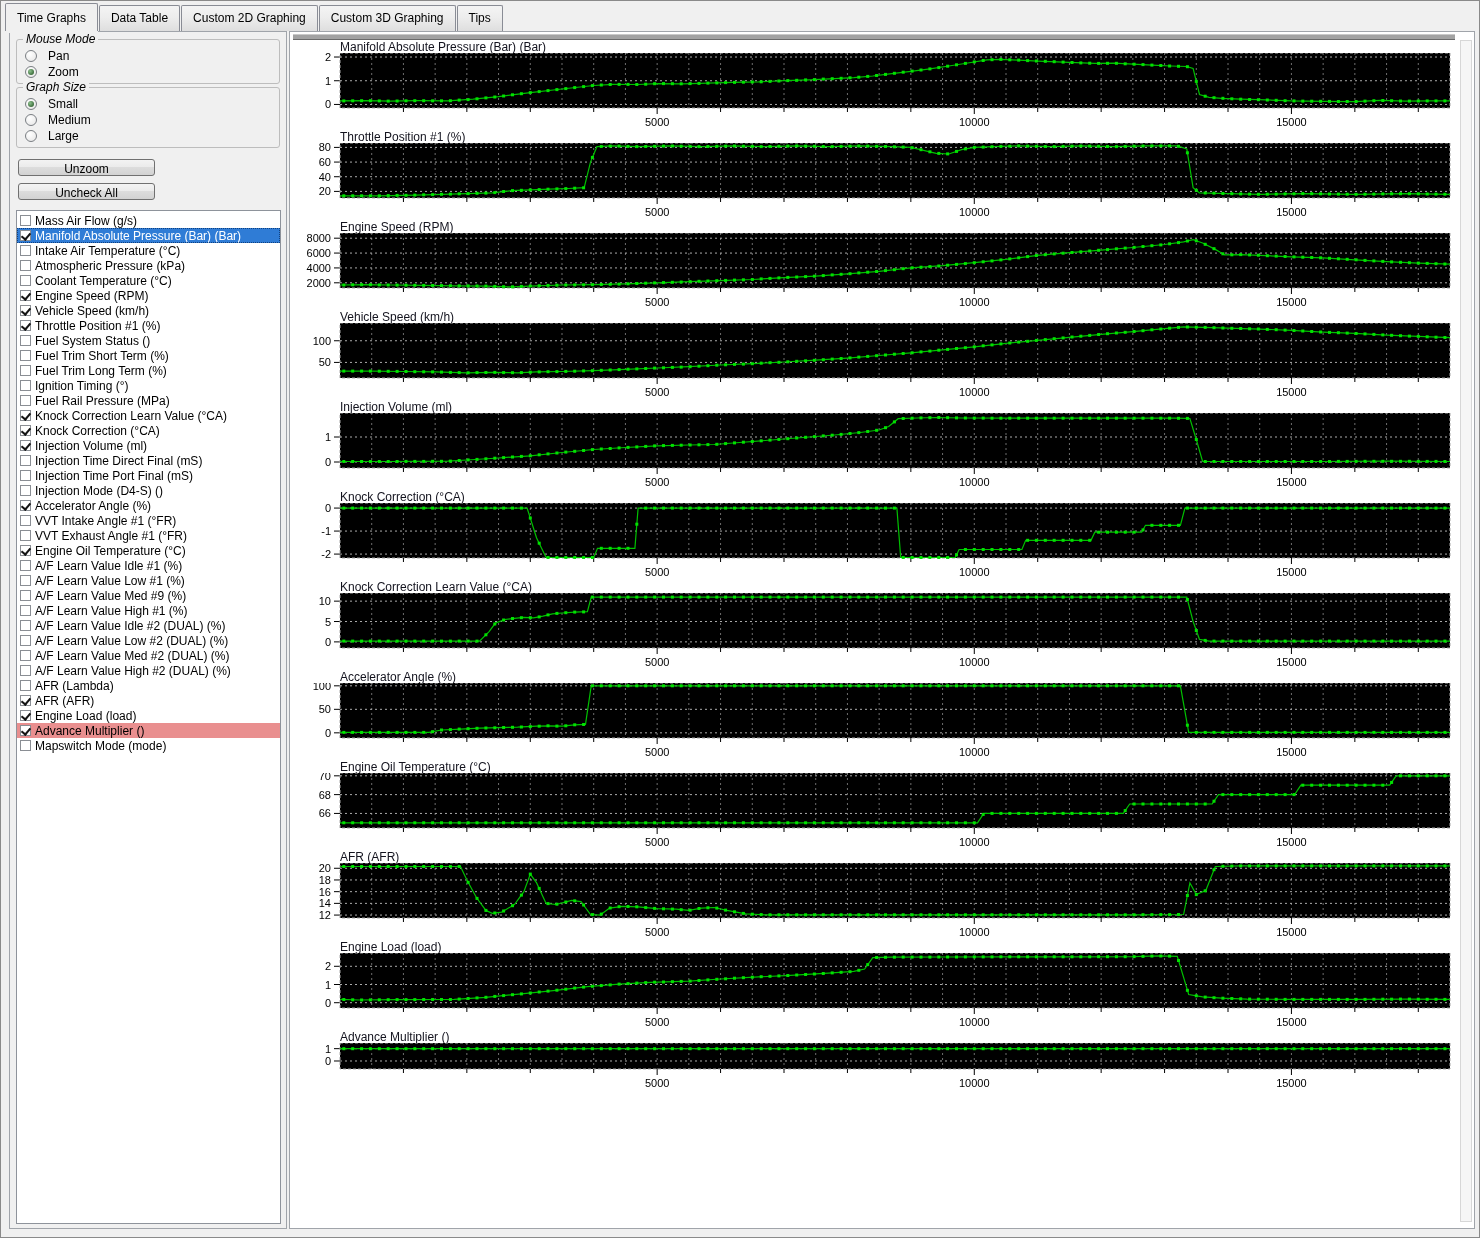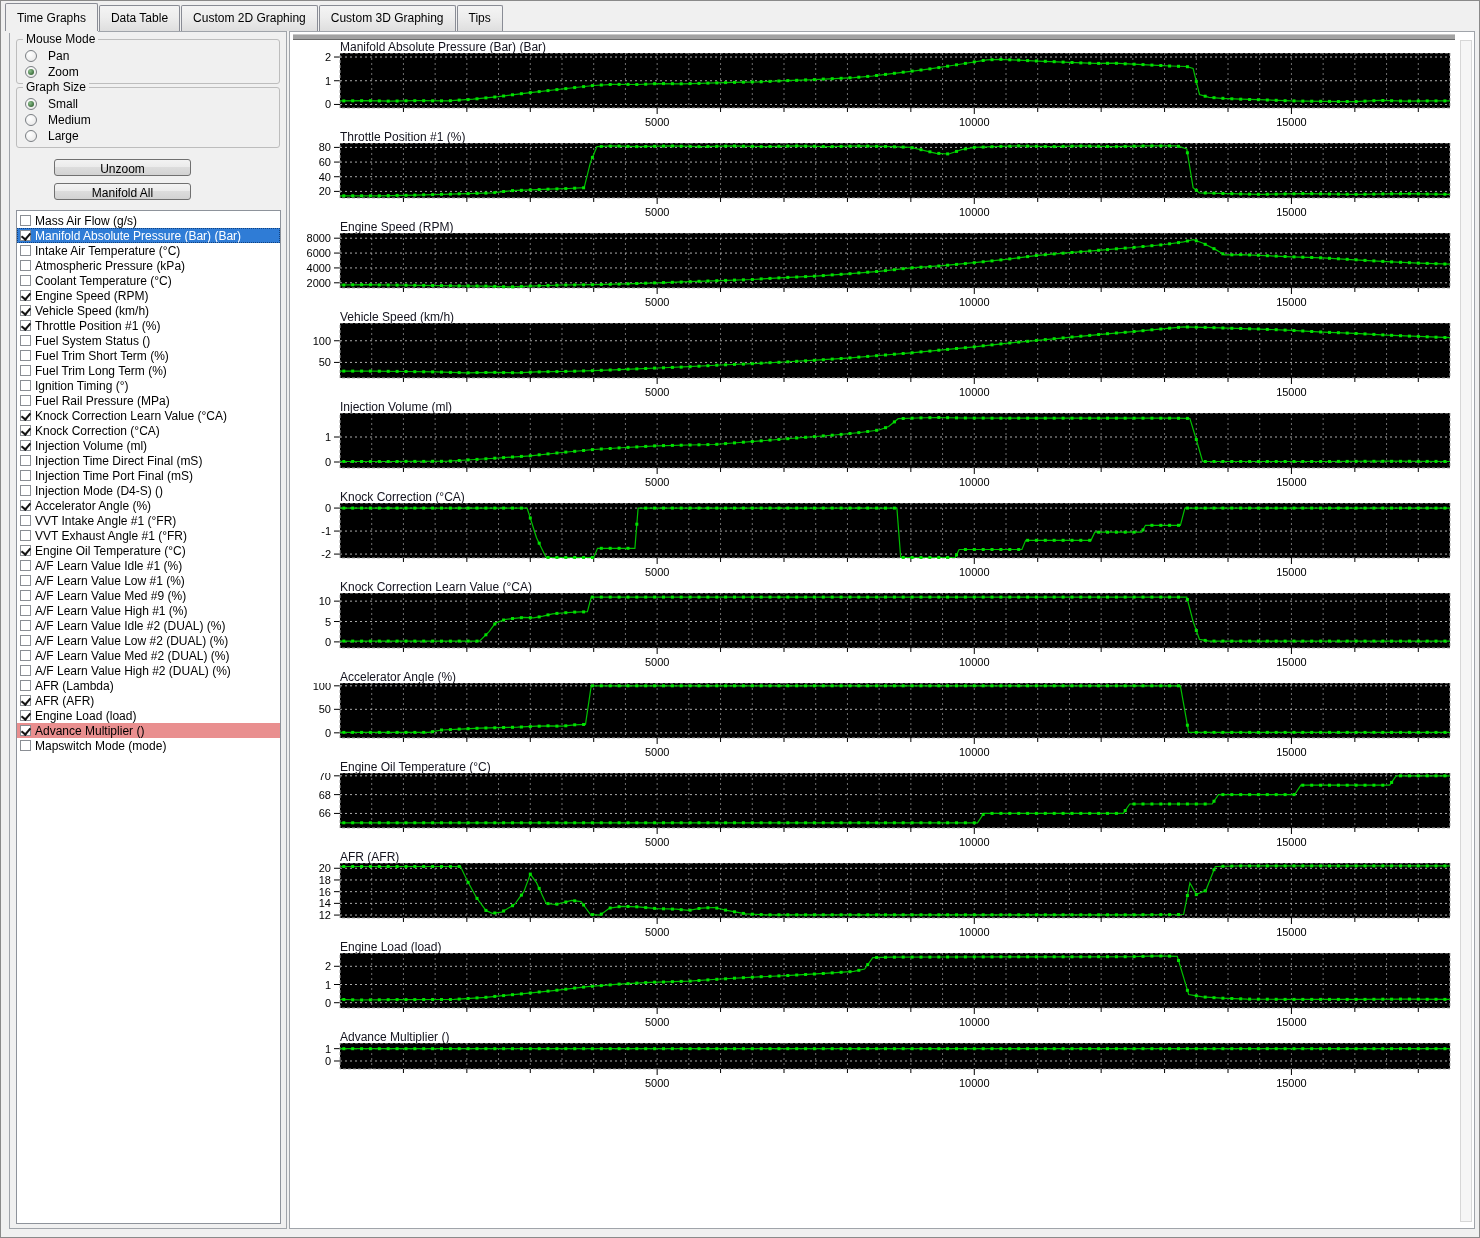--- a/index.html
+++ b/index.html
@@ -20,32 +20,31 @@
   .tab.active {
     background:#F0F0F0; height:28px; margin-top:-2px; padding-top:7px;
     position:relative; z-index:6; box-shadow:0 2px 0 #F0F0F0;
   }
   
   .sidebar {
     position:absolute; left:8px; top:30px; width:278px; height:1198px;
     background:#F0F0F0; border:1px solid #A0A4AA;
   }
   .group { position:absolute; left:6px; width:264px; border:1px solid #BDBDBD; border-radius:3px; }
-  .group-title { position:absolute; top:-8px; left:6px; background:#F0F0F0; padding:0 3px; }
+  .group-title { position:absolute; top:-8px; left:6px; background:#F0F0F0; padding:0 3px;font-style:italic; }
   .group-rows { padding:8px 0 0 8px; }
   .opt-row { height:16px; display:flex; align-items:center; gap:11px; }
   .radio { width:12px; height:12px; border-radius:50%; border:1px solid #7A7E83;
            background:radial-gradient(circle at 38% 32%,#FFF,#E4E4E4); position:relative; flex:none; }
   .radio.on::after { content:''; position:absolute; left:2px; top:2px; width:6px; height:6px;
            border-radius:50%; background:radial-gradient(circle at 35% 35%,#8CC08C,#1E4E1E); }
   .btn {
     position:absolute; left:8px; width:137px; height:17px; text-align:center; line-height:18px;
     border:1px solid #707070; border-radius:3px;
     background:linear-gradient(#F3F3F3,#EBEBEB 45%,#DDDDDD 46%,#D2D2D2);
-    margin-left:36px;
   }
   .plist {
     position:absolute; left:6px; top:178px; width:265px; height:1014px;
     background:#FFF; border:1px solid #8E939B; overflow:hidden; padding-top:2px;
   }
   .param-row { height:15px; display:flex; align-items:center; gap:4px; padding-left:3px; white-space:nowrap; }
   .param-row.sel { background:var(--sel,#2F7CD6); color:#FFF; outline:1px dotted #10407E; outline-offset:-1px; }
   .param-row.flag { background:var(--flag,#E98F8F); }
   .cb { width:11px; height:11px; border:1px solid #8A8E94; background:#FFF; position:relative; flex:none; }
   .cb.on::after { content:''; position:absolute; left:2px; top:0px; width:4px; height:7px;
@@ -100,21 +99,21 @@
           <span class="radio"></span>
           <span>Medium</span>
         </div>
         <div class="opt-row">
           <span class="radio"></span>
           <span>Large</span>
         </div>
       </div>
   </div>
   <div class="btn" style="top:127px;">Unzoom</div>
-  <div class="btn" style="top:151px;">Manifold All</div>
+  <div class="btn" style="top:151px;">Uncheck All</div>
   <div class="plist">
       <div class="param-row">
         <span class="cb"></span>
         <span>Mass Air Flow (g/s)</span>
       </div>
       <div class="param-row sel">
         <span class="cb on"></span>
         <span>Manifold Absolute Pressure (Bar) (Bar)</span>
       </div>
       <div class="param-row">

